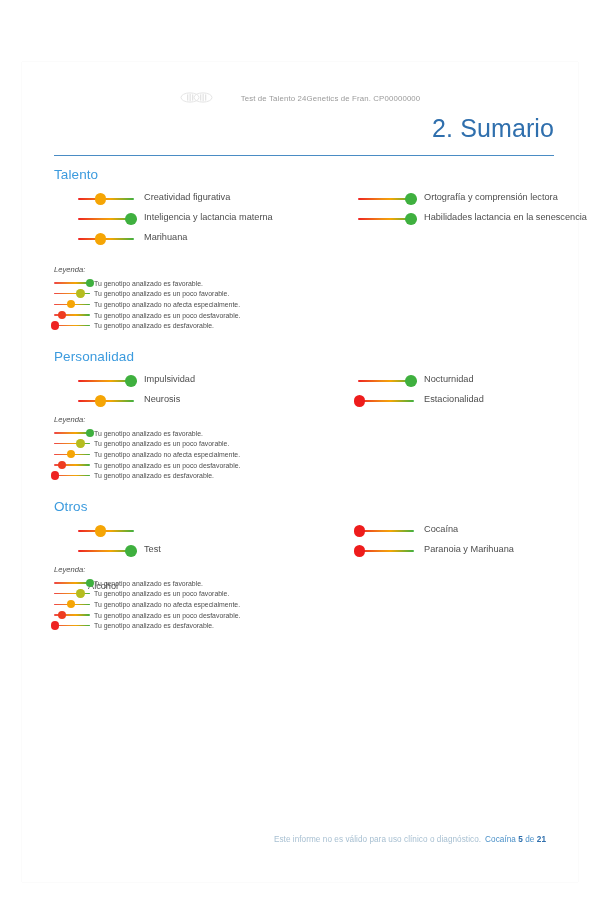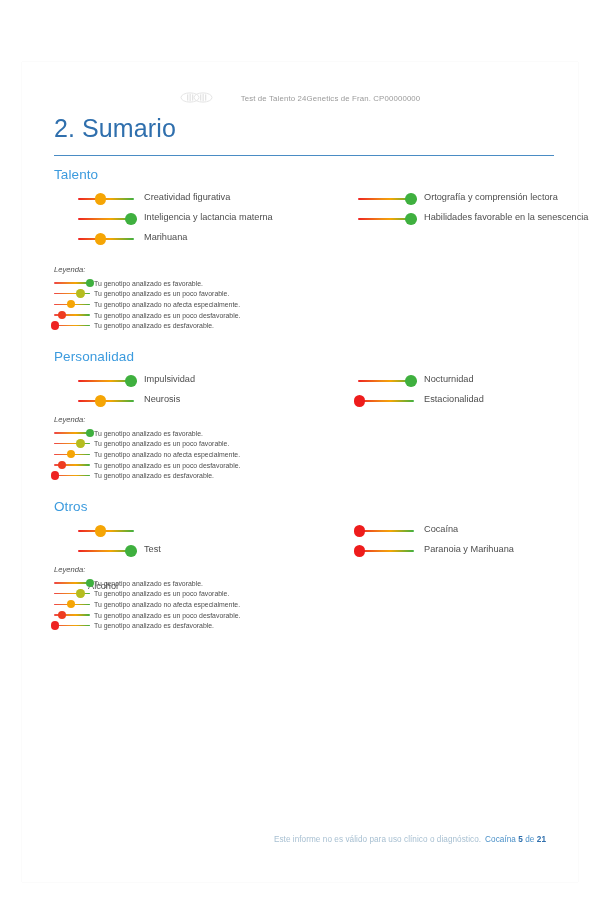--- a/index.html
+++ b/index.html
@@ -43,20 +43,21 @@
     letter-spacing: 0.15px;
     white-space: nowrap;
   }
 
   
   .title-block {
     position: absolute;
     left: 32px;
     top: 52px;
     width: 500px;
+    text-align: right;
   }
   .doc-title {
     font-size: 25px;
     font-weight: 400;
     color: #2f6fad;
     letter-spacing: 0.1px;
     line-height: 1.15;
   }
   .title-rule {
     margin-top: 12px;
@@ -238,21 +239,21 @@
               <div class="bar-line"></div>
               <div class="bar-dot" style="left: 95%; background: rgb(63, 176, 63);"></div>
             </div>
             <div class="trait-label">Ortografía y comprensión lectora</div>
           </div>
           <div class="trait-row" style="left: 304px; top: 20px;">
             <div class="bar-wrap">
               <div class="bar-line"></div>
               <div class="bar-dot" style="left: 95%; background: rgb(63, 176, 63);"></div>
             </div>
-            <div class="trait-label">Habilidades favorable en la senescencia</div>
+            <div class="trait-label">Habilidades lactancia en la senescencia</div>
           </div>
         </div>
       </div>
       <div class="legend" style="top: 203px;">
         <div class="legend-title">Leyenda:</div>
         <div class="legend-row">
           <div class="legend-bar-wrap">
             <div class="legend-bar-line"></div>
             <div class="legend-dot" style="left: 100%; background: rgb(63, 176, 63);"></div>
           </div>

